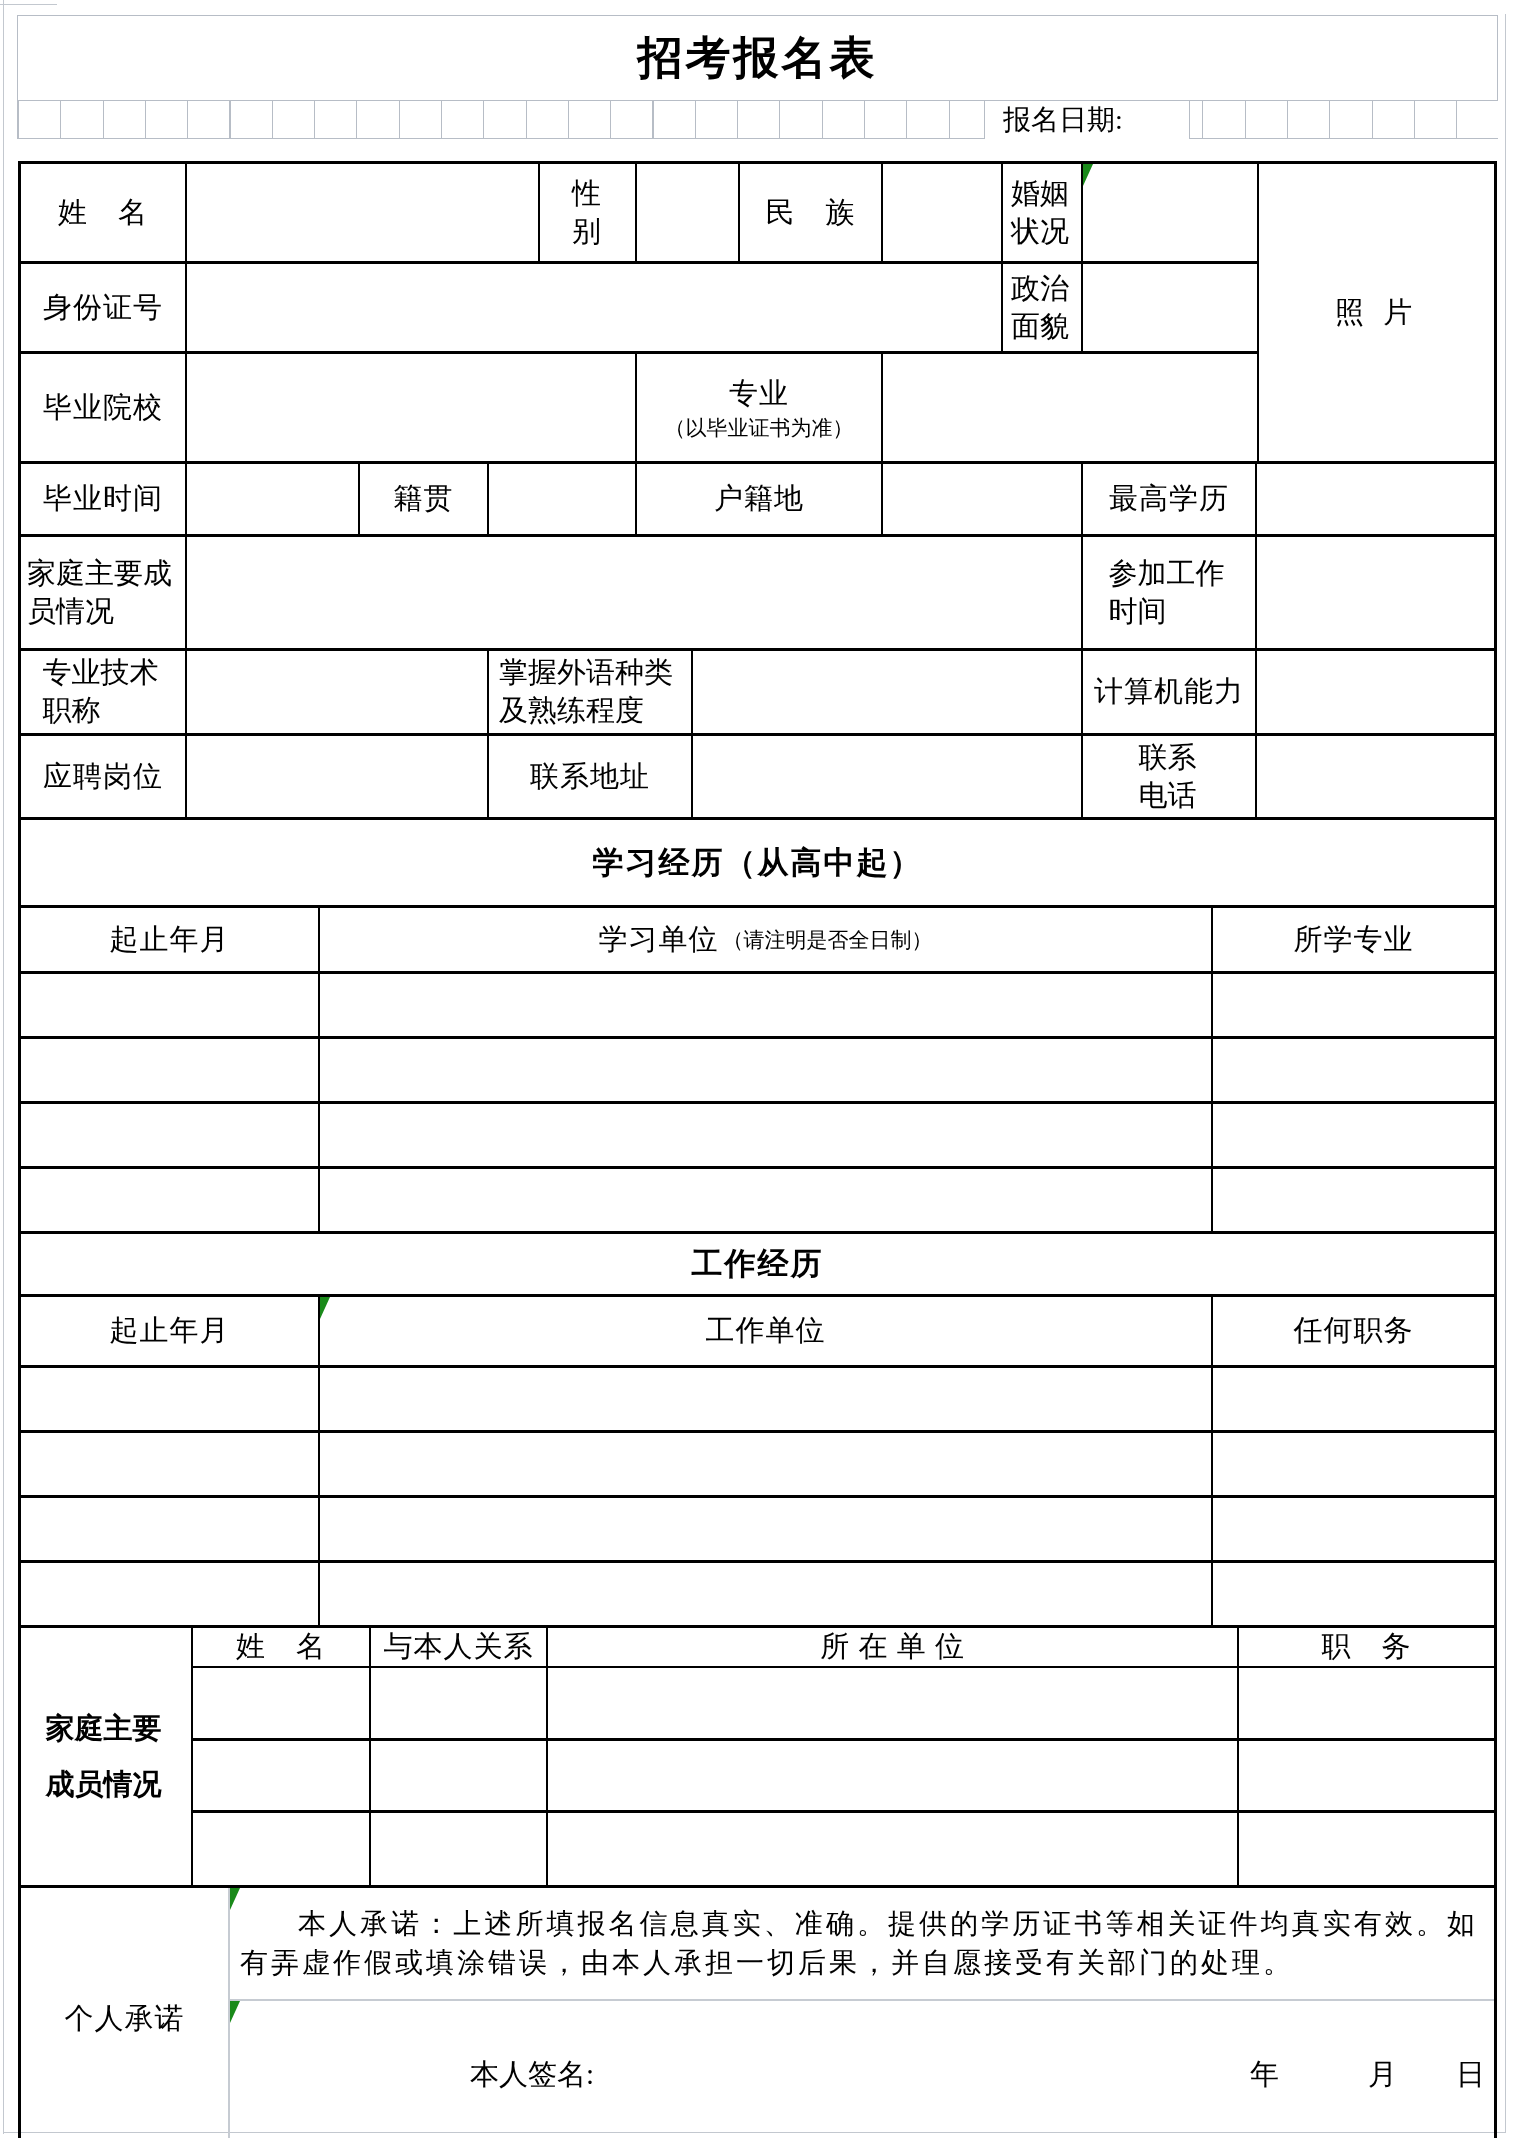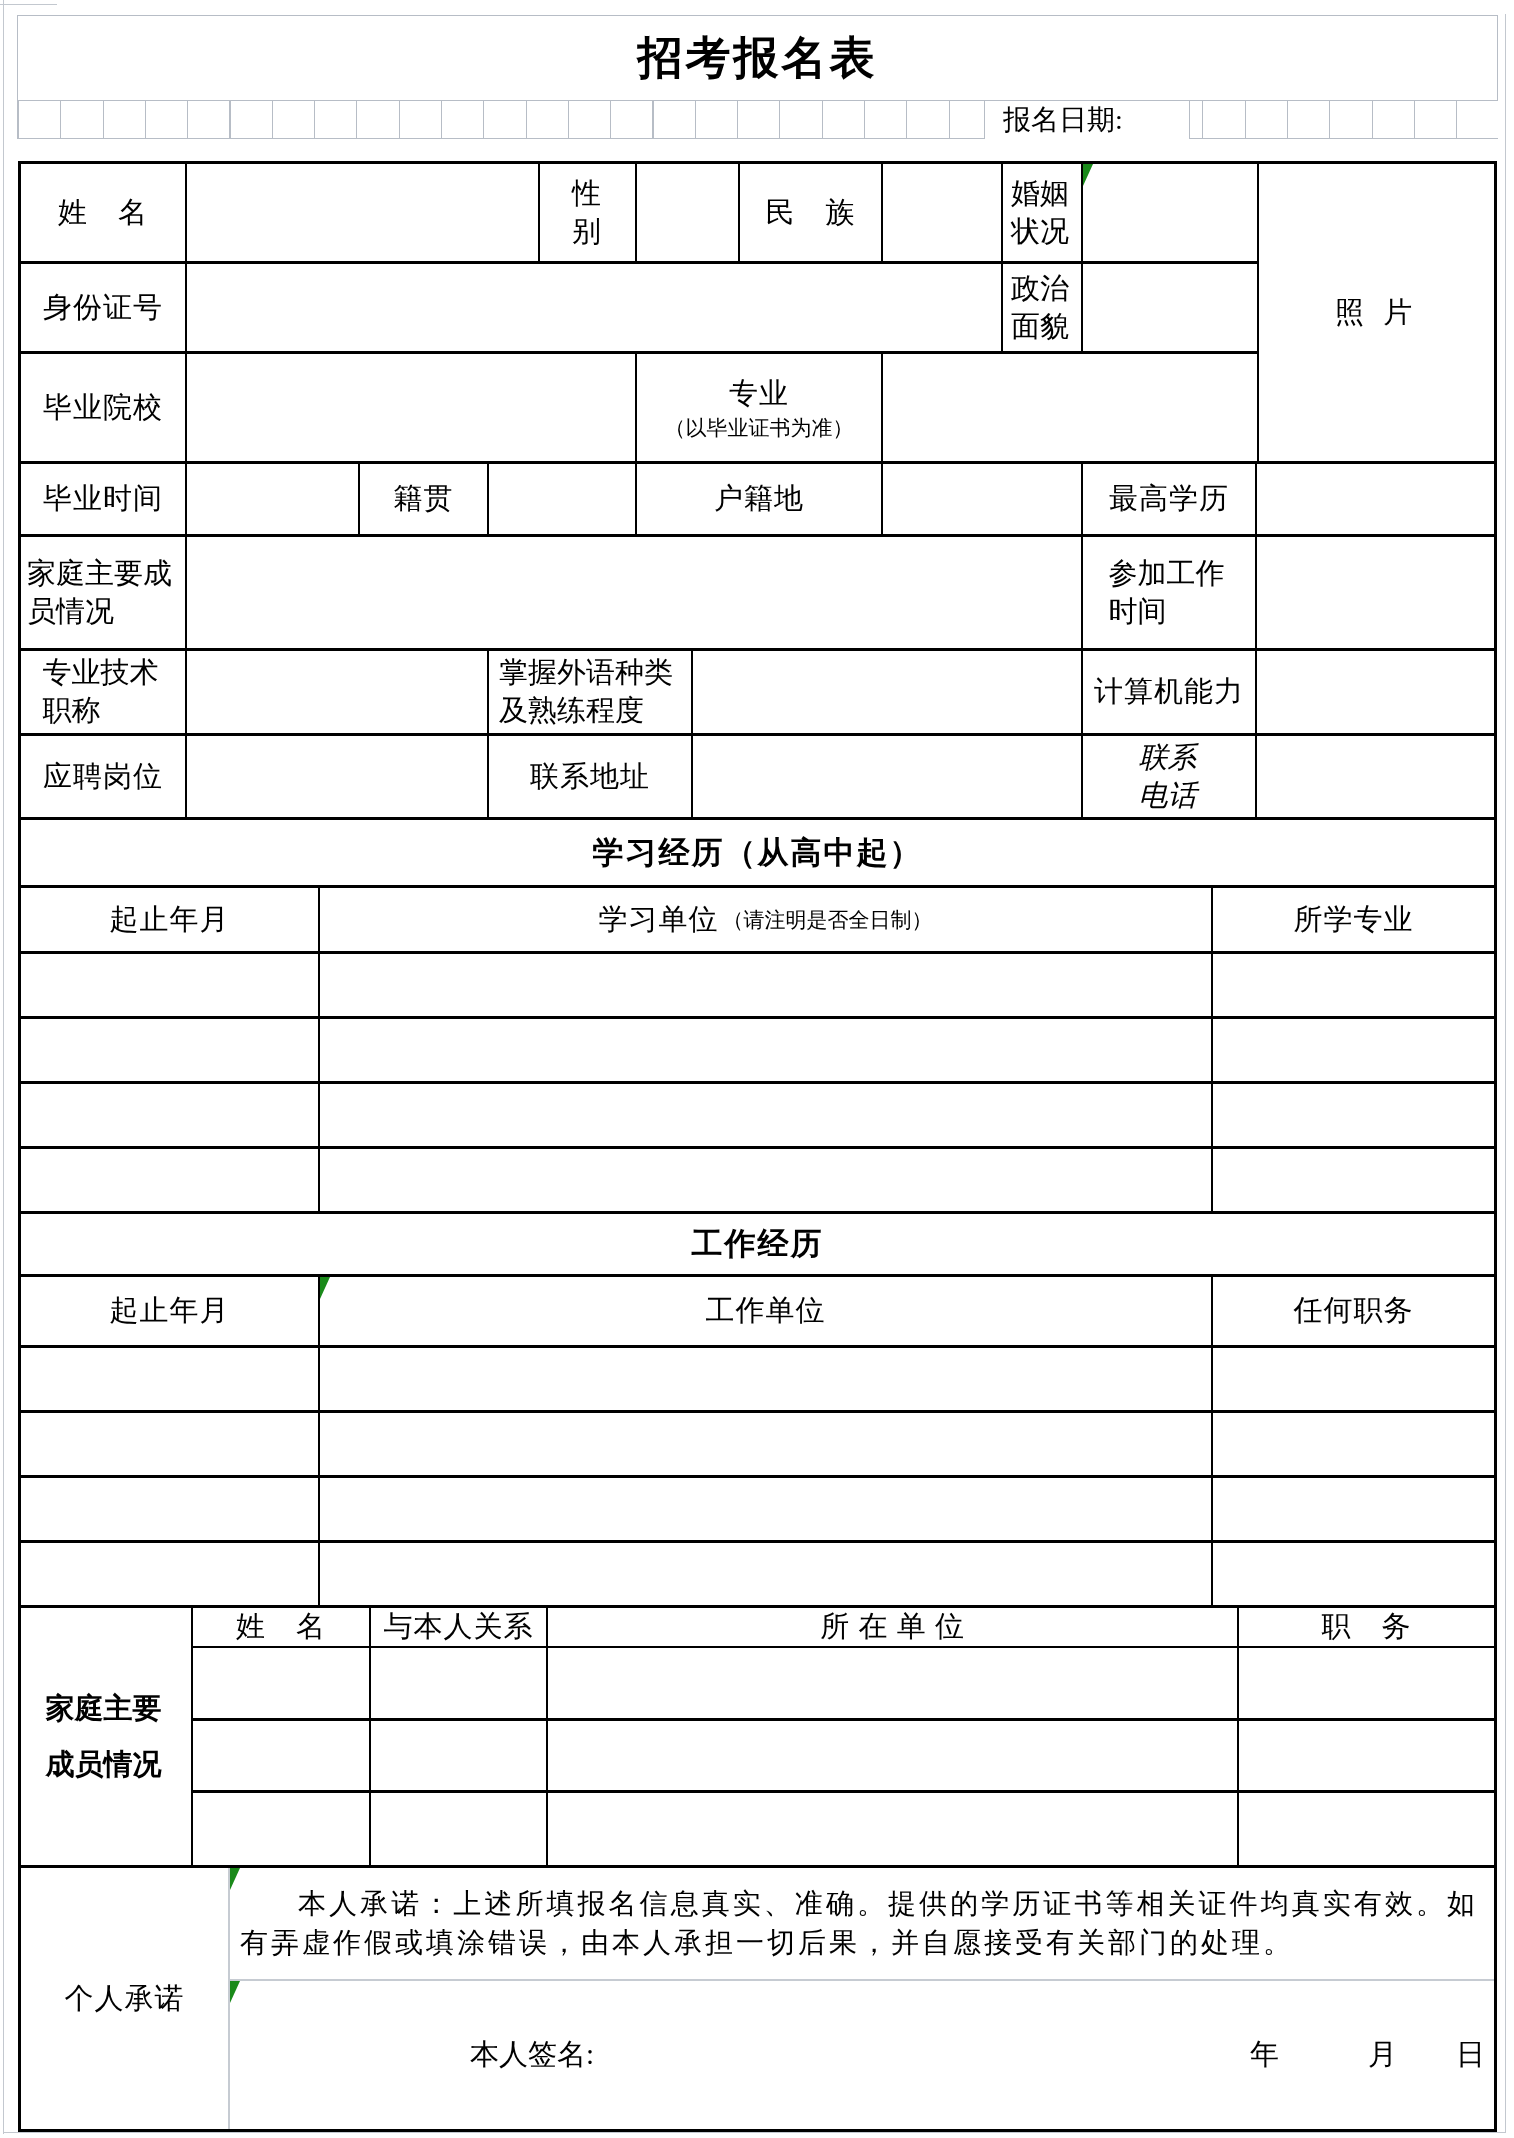--- a/index.html
+++ b/index.html
@@ -39,31 +39,31 @@
 
   .sec { display:flex; border-bottom:3px solid #000; }
   .stack { display:flex; flex-direction:column; }
 
   .hdr { border-bottom:3px solid #000; display:flex; align-items:center; justify-content:center;
          font-weight:bold; font-size:31px; letter-spacing:2px; }
 
   .note { font-size:21px; letter-spacing:0; }
   .inline-note { font-size:21px; letter-spacing:0; margin-left:4px; }
   .brk { display:inline-block; word-break:break-all; line-height:1.3; text-align:left; letter-spacing:0; }
-  .w1 { width:31px; } .w2 { width:61px;font-style:italic; } .w4 { width:121px; }
+  .w1 { width:31px; } .w2 { width:61px; } .w4 { width:121px; }
   .bold { font-weight:bold; }
 
   
   .gt { position:absolute; left:0; top:0; width:0; height:0;
         border-left:10px solid #1a8a1a; border-bottom:22px solid transparent; }
 
   
   .h100{height:100px;} .h90{height:90px;} .h107{height:107px;}
   .h73{height:73px;} .h114{height:114px;} .h85{height:85px;} .h84{height:84px;}
-  .h68{height:68px;} .h66{height:66px;} .h65{height:65px;} .h63{height:63px;} .h71{height:71px;}
+  .h68{height:88px;} .h66{height:66px;} .h65{height:65px;} .h63{height:63px;} .h71{height:71px;}
   .h40{height:40px;} .h72{height:72px;}
 
   
   .wlab{width:166px;} .w353{width:353px;} .w97{width:97px;} .w103{width:103px;}
   .w143{width:143px;} .w120{width:120px;} .w80{width:80px;} .w816{width:816px;}
   .w450{width:450px;} .w246{width:246px;} .w173{width:173px;} .w129{width:129px;}
   .w148{width:148px;} .w200{width:200px;} .w174{width:174px;} .w896{width:896px;}
   .w302{width:302px;} .w204{width:204px;} .w390{width:390px;}
   .w299{width:299px;} .w893{width:893px;}
   .wfam{width:172px;} .w178{width:178px;} .w177{width:177px;} .w691{width:691px;}

